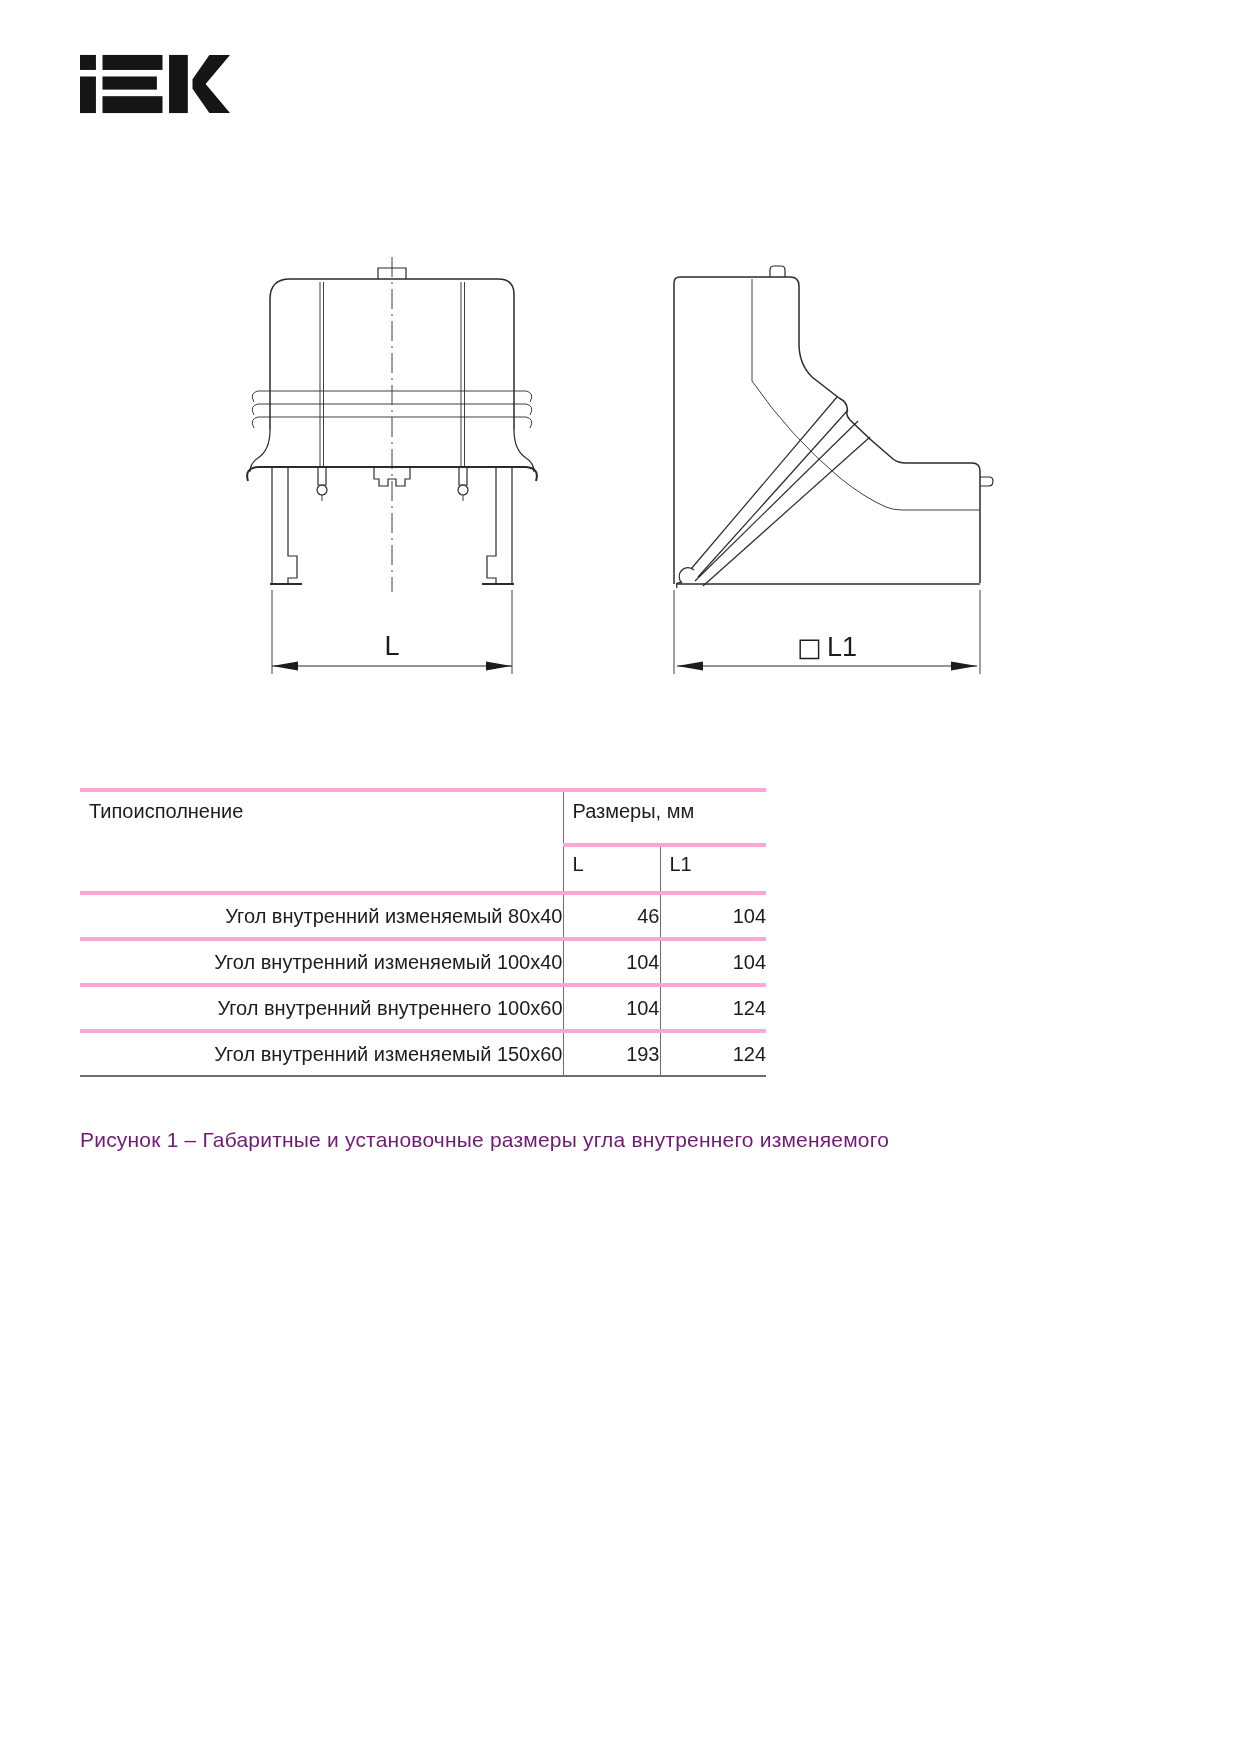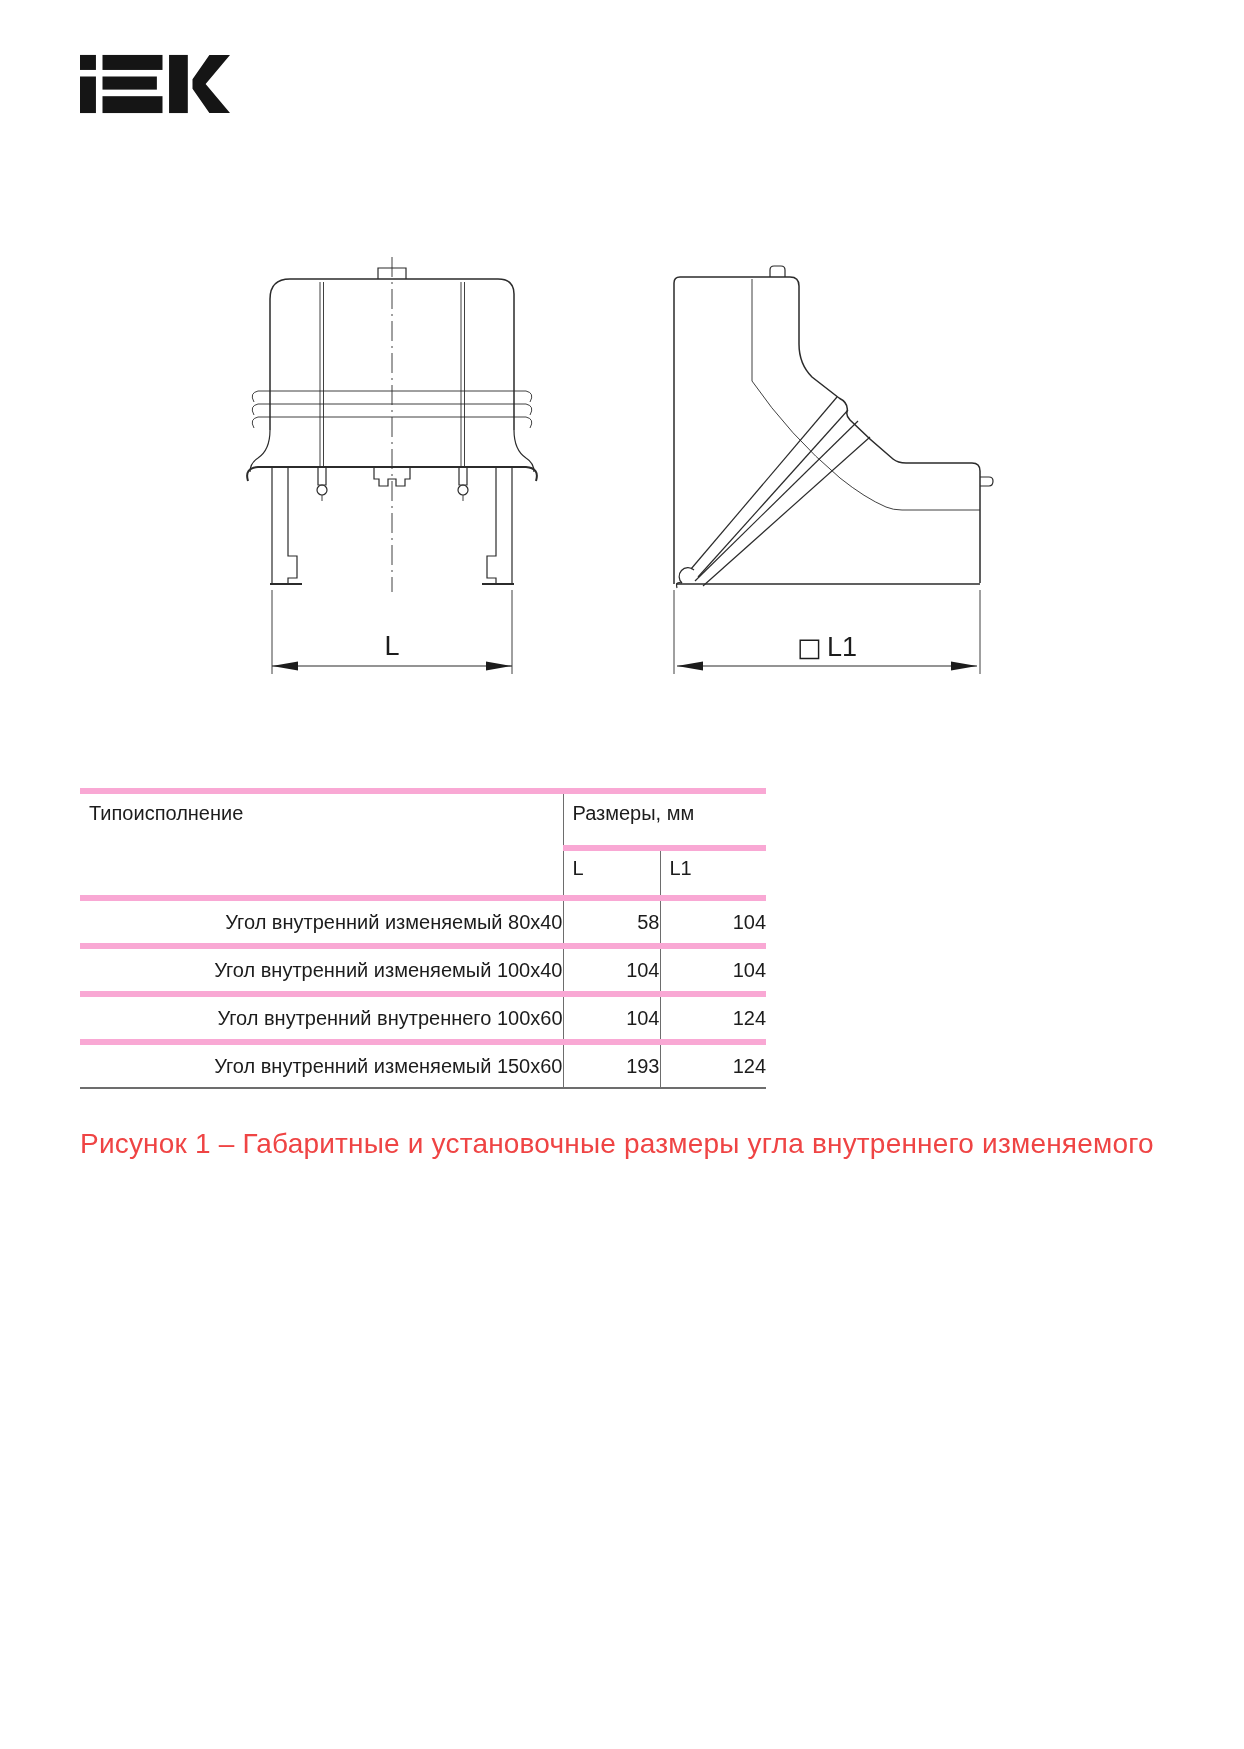--- a/index.html
+++ b/index.html
@@ -23,32 +23,32 @@
   .arrowhead{fill:#1c1c1c;stroke:none;}
   .dim-text{font-family:"Liberation Sans",sans-serif;font-size:27px;fill:#1c1c1c;}
   .sq-text{font-family:"DejaVu Sans",sans-serif;font-size:26px;fill:#1c1c1c;}
 
   .dim-table{
     position:absolute;left:80px;top:788px;width:686px;
     border-collapse:collapse;table-layout:fixed;
     font-size:20px;color:#1c1c1c;
   }
   .dim-table th,.dim-table td{
-    border-top:6px solid #f9a8d4;
+    border-top:4px solid #f9a8d4;
     font-weight:400;text-align:left;
     padding:0 0 0 9px;white-space:nowrap;overflow:hidden;
   }
   .dim-table{border-bottom:2px solid #6d6d6d;}
   .dim-table .vline{border-left:1.5px solid #6d6d6d;margin-left:17px;}
   .dim-table .hr1 th{height:43px;vertical-align:top;padding-top:8px;}
   .dim-table .hr2 th{height:38px;vertical-align:top;padding-top:6px;}
   .dim-table td{height:42px;vertical-align:middle;text-align:right;}
   .caption{
     position:absolute;left:80px;top:1128px;margin:0;
-    font-size:28px;color:#ef4444;letter-spacing:0.2px;
+    font-size:21px;color:#701a75;letter-spacing:0.2px;
   }
 </style>
 </head>
 <body>
 
 <div class="page">
 
   <svg class="logo" viewBox="0 0 160 62" aria-label="IEK">
     <rect x="0" y="0" width="17" height="16"></rect>
     <rect x="0" y="23" width="17" height="39"></rect>
@@ -150,21 +150,21 @@
       <tr class="hr1">
         <th rowspan="2">Типоисполнение</th>
         <th colspan="2" class="vline">Размеры, мм</th>
       </tr>
       <tr class="hr2">
         <th class="vline">L</th>
         <th class="vline">L1</th>
       </tr>
       <tr>
         <td>Угол внутренний изменяемый 80х40</td>
-        <td class="vline">58</td>
+        <td class="vline">46</td>
         <td class="vline">104</td>
       </tr>
       <tr>
         <td>Угол внутренний изменяемый 100х40</td>
         <td class="vline">104</td>
         <td class="vline">104</td>
       </tr>
       <tr>
         <td>Угол внутренний внутреннего 100х60</td>
         <td class="vline">104</td>

